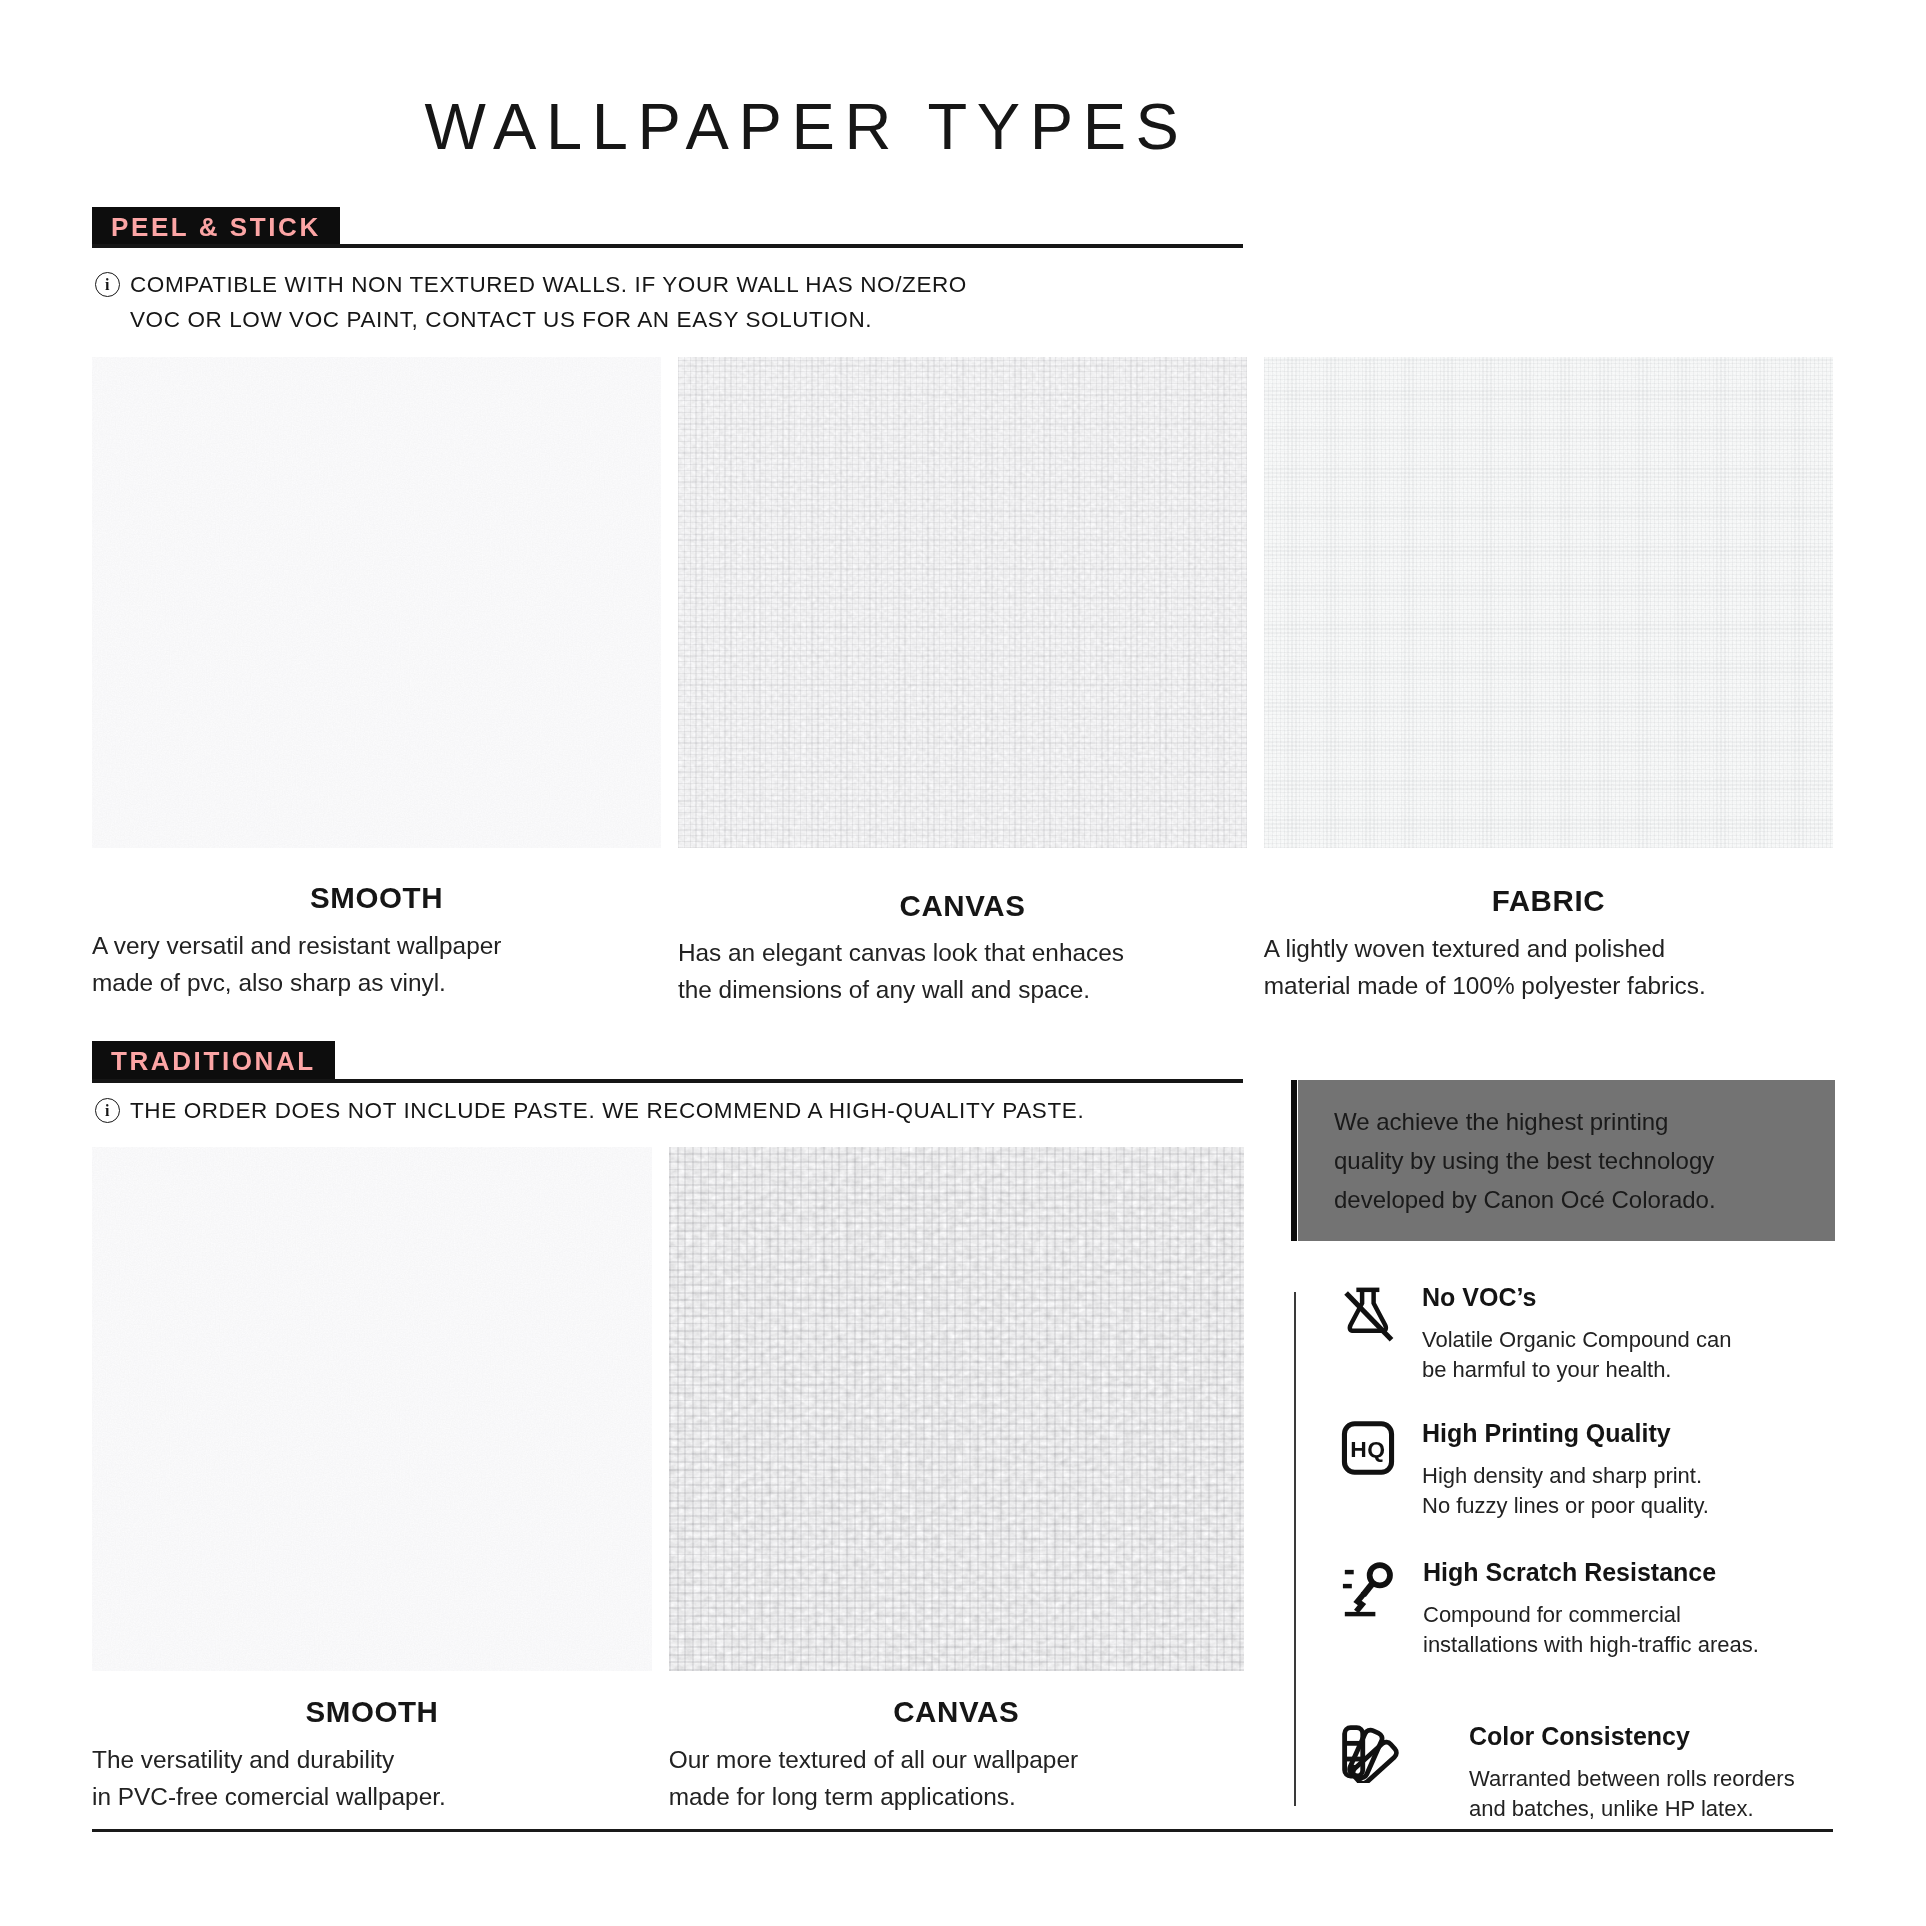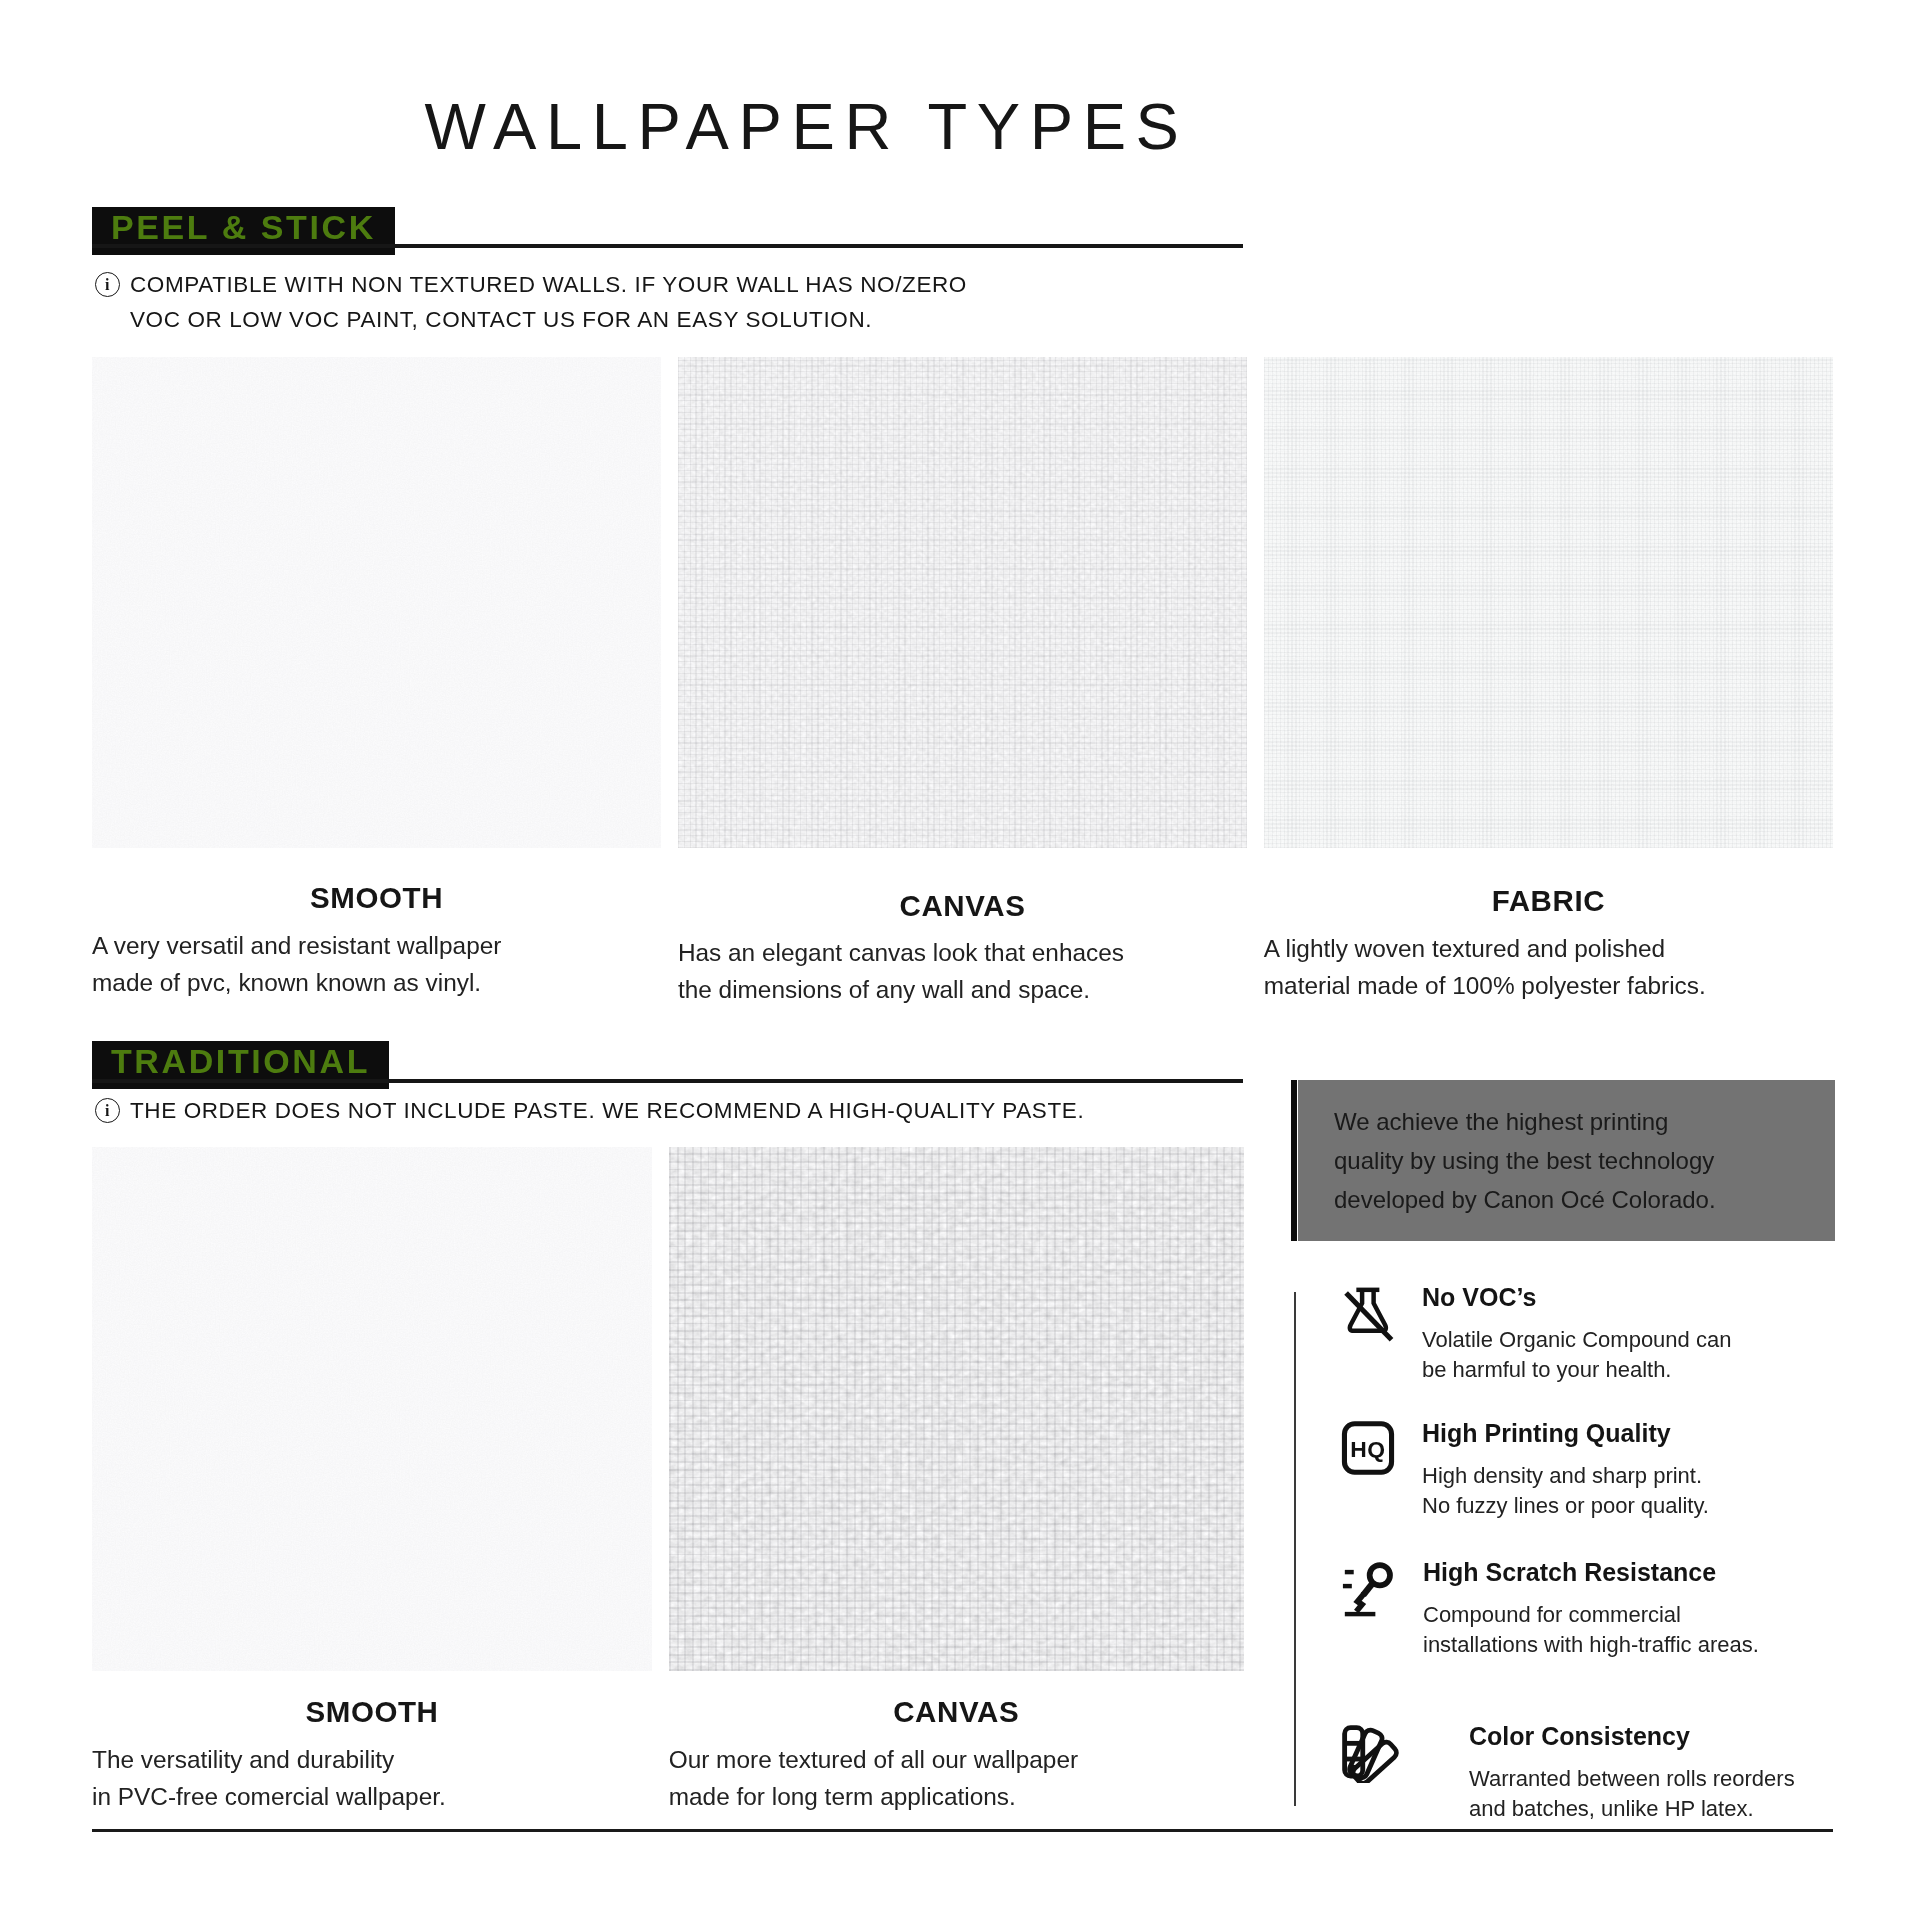--- a/index.html
+++ b/index.html
@@ -8,22 +8,22 @@
     font-family:"Liberation Sans","DejaVu Sans",sans-serif;color:#1a1a1a;
     overflow:hidden;
   }
   
   .title{
     position:absolute;left:0;top:89px;width:1613px;text-align:center;
     font-size:65px;letter-spacing:9.6px;font-weight:400;color:#161616;white-space:nowrap;
   }
   
   .sec-label{
-    position:absolute;background:#0d0d0d;color:#4d7c0f;font-weight:700;
-    font-size:34px;letter-spacing:2.6px;height:48px;line-height:41px;padding:0 19px;white-space:nowrap;
+    position:absolute;background:#0d0d0d;color:#fca5a5;font-weight:700;
+    font-size:26px;letter-spacing:2.6px;height:41px;line-height:41px;padding:0 19px;white-space:nowrap;
   }
   .sl1{left:92px;top:207px;}
   .sl2{left:92px;top:1041px;}
   .rule{position:absolute;height:3.9px;background:#161616;}
   .r1{left:92px;top:244px;width:1151px;}
   .r2{left:92px;top:1079px;width:1151px;}
   .bottomrule{position:absolute;left:92px;top:1829px;width:1741px;height:3.2px;background:#1a1a1a;}
   
   .note{position:absolute;font-size:22.5px;letter-spacing:0.6px;line-height:35px;padding-left:35px;color:#161616;}
   .info-icon{
@@ -151,21 +151,21 @@
       </svg>
     <div class="weave weave-fabric"></div>
   </div>
 </div>
 
 <div class="typerow t1">
   <div class="tcell">
     <div class="tname">SMOOTH</div>
     <div class="tdesc">
       <div>A very versatil and resistant wallpaper</div>
-      <div>made of pvc, known known as vinyl.</div>
+      <div>made of pvc, also sharp as vinyl.</div>
     </div>
   </div>
   <div class="tcell off12">
     <div class="tname">CANVAS</div>
     <div class="tdesc">
       <div>Has an elegant canvas look that enhaces</div>
       <div>the dimensions of any wall and space.</div>
     </div>
   </div>
   <div class="tcell off5">

